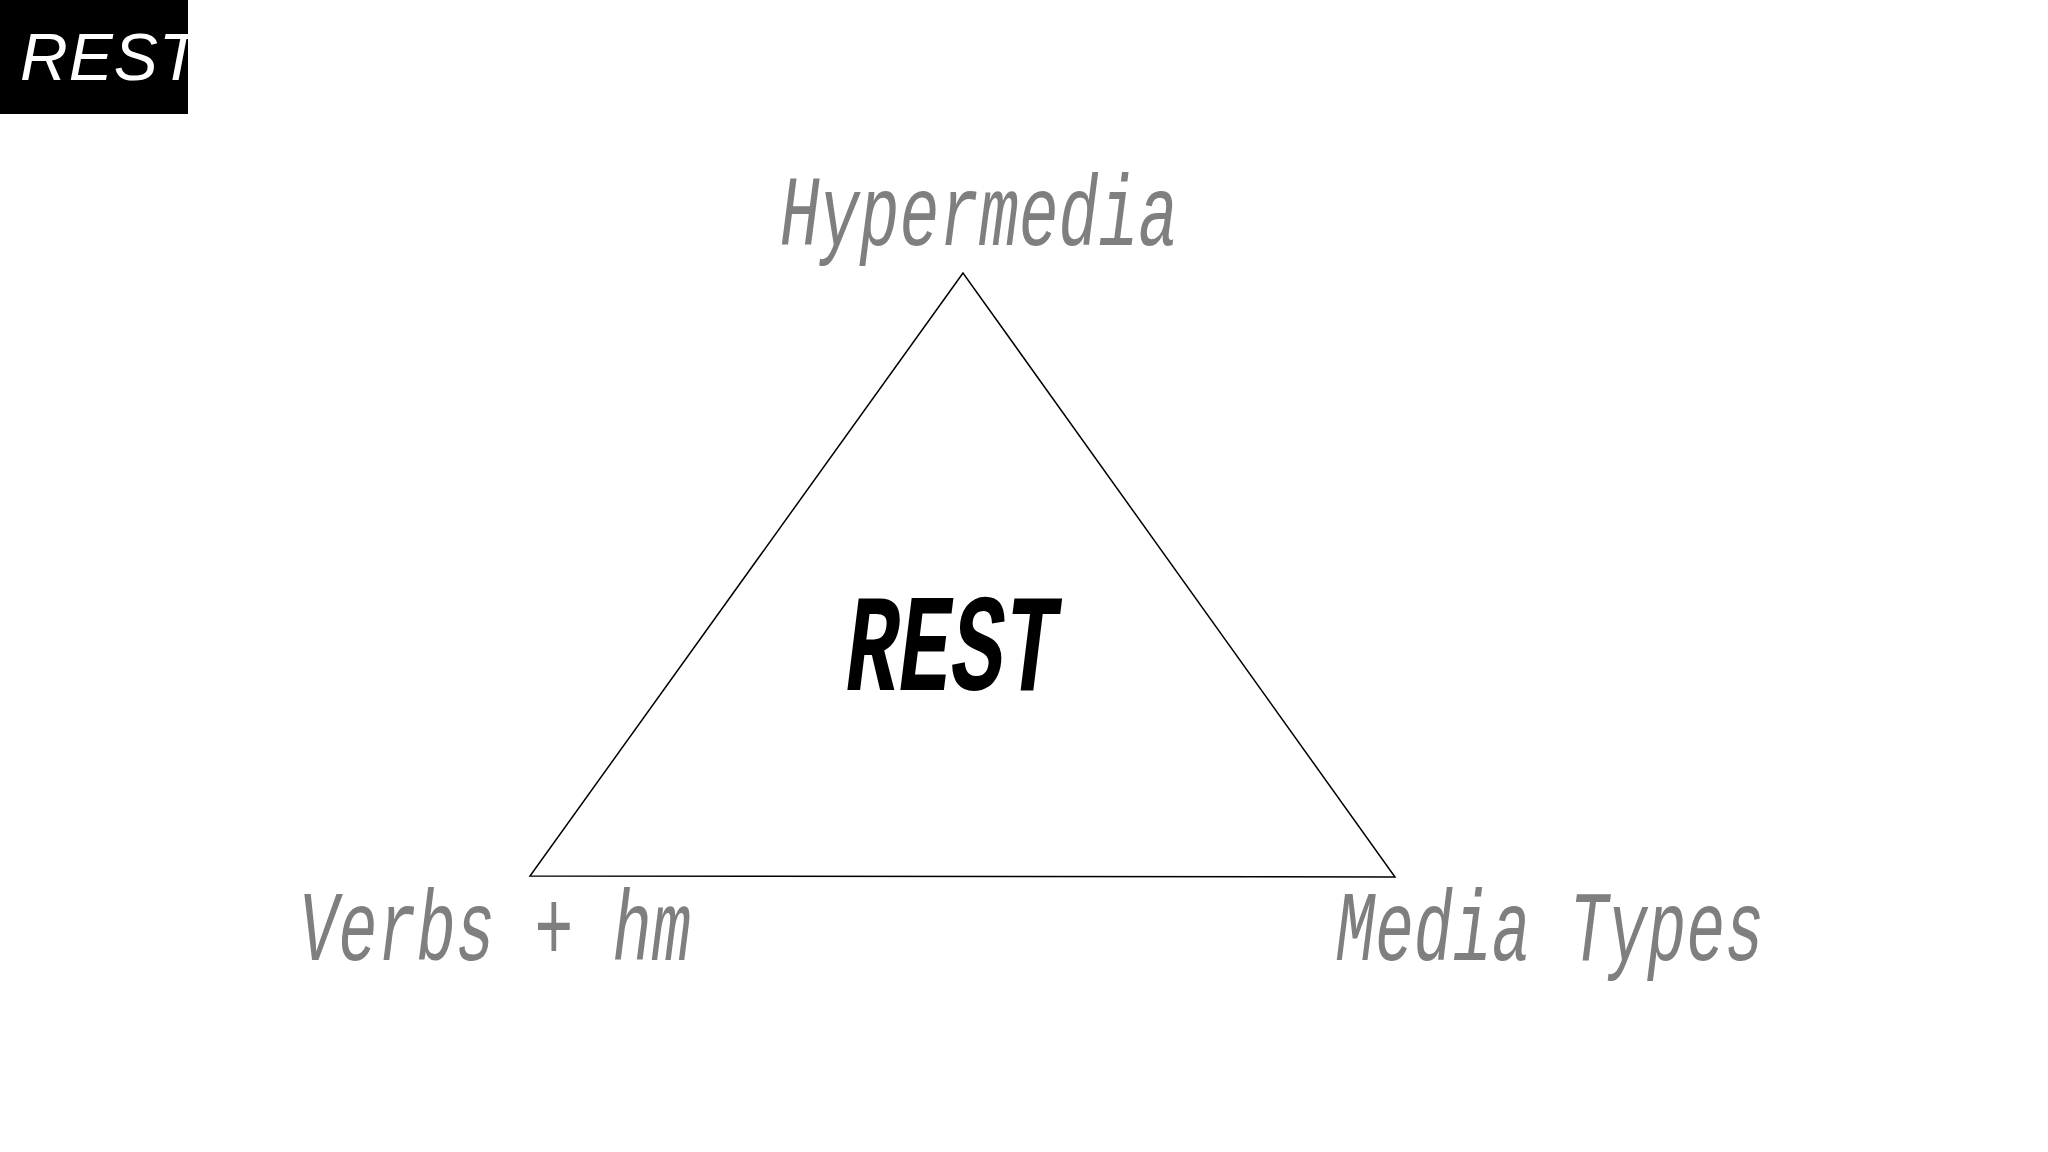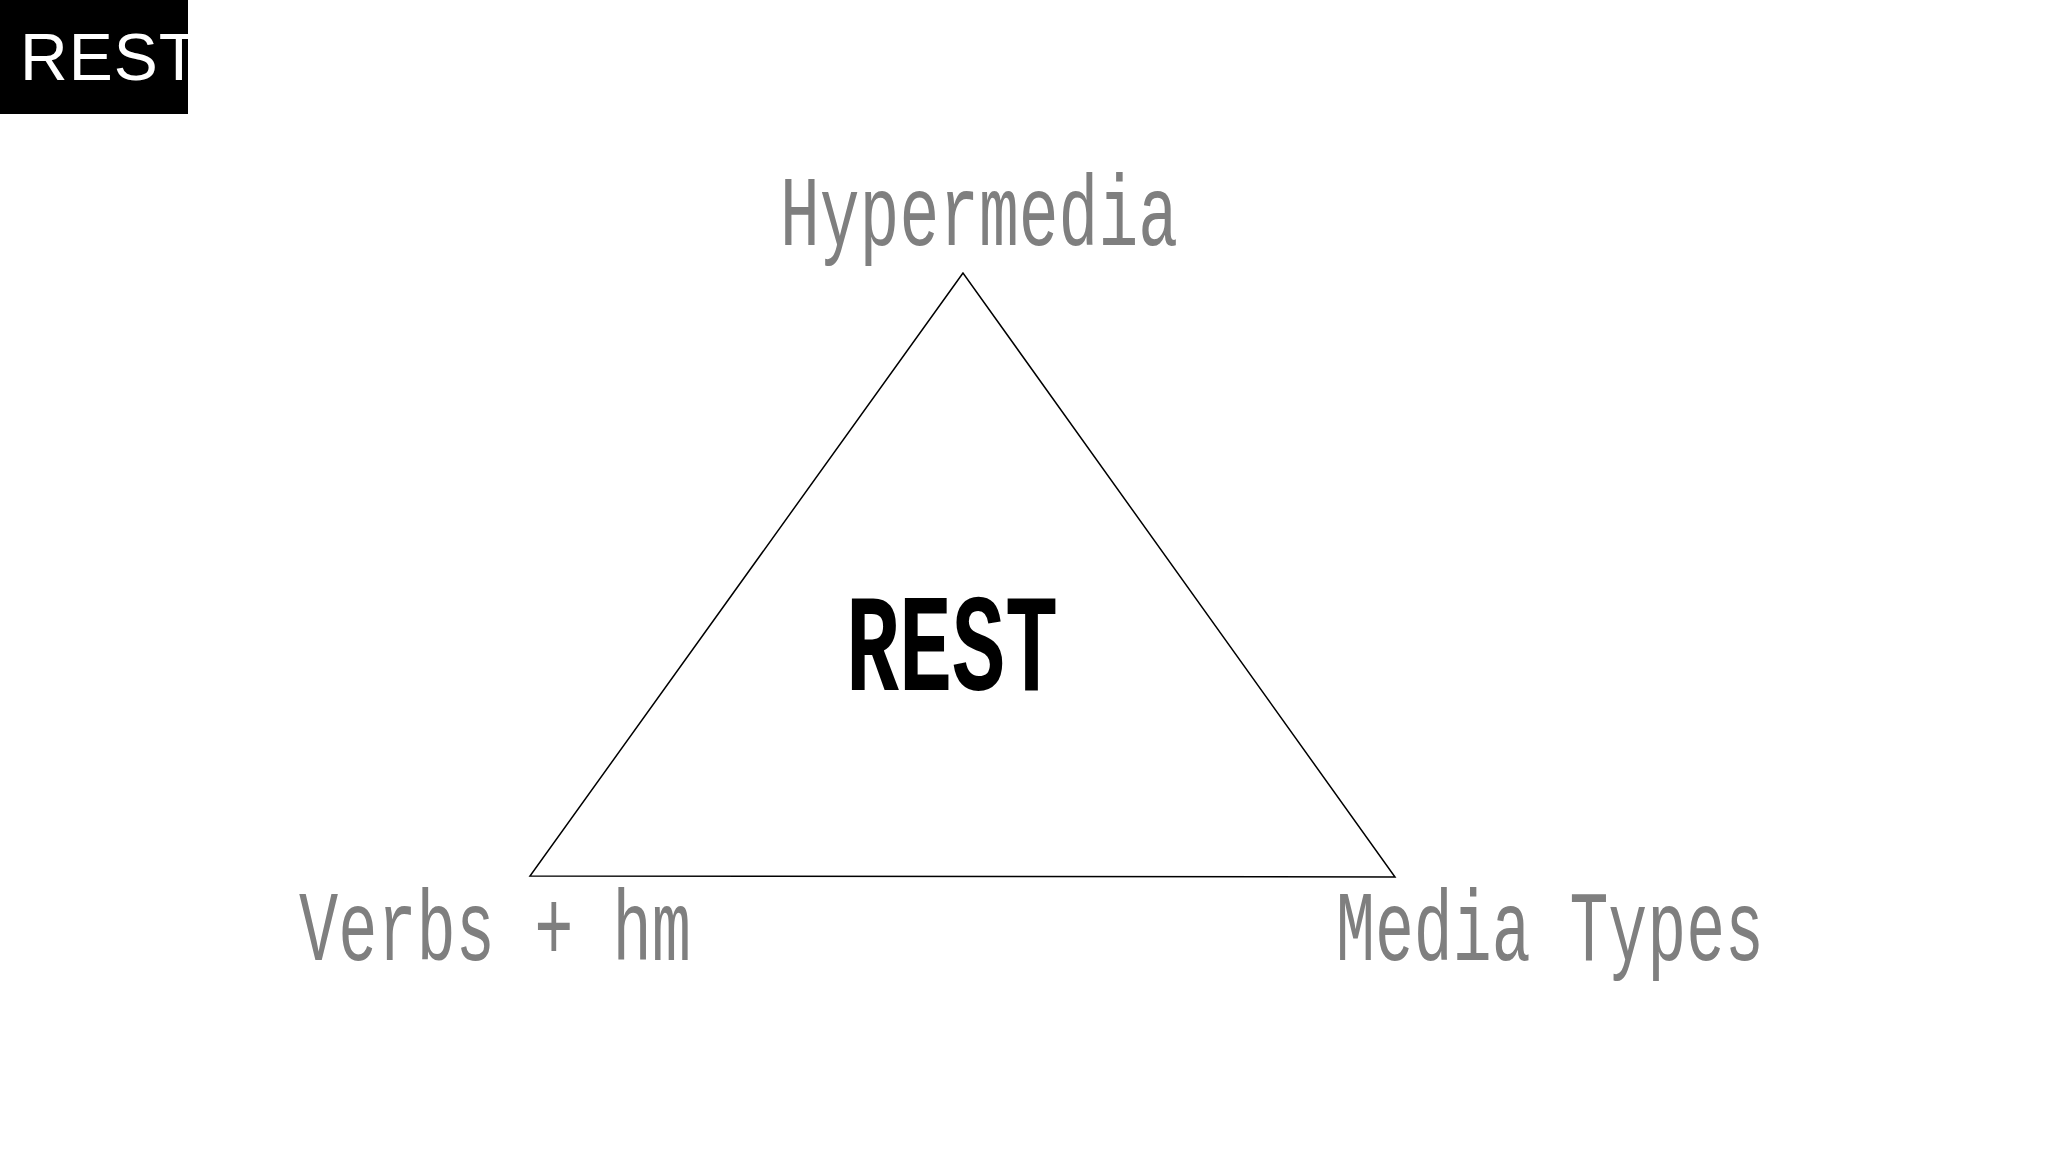--- a/index.html
+++ b/index.html
@@ -6,20 +6,21 @@
     margin: 0;
     padding: 0;
   }
   .slide {
     position: relative;
     width: 2048px;
     height: 1104px;
     background: #ffffff;
     overflow: hidden;
     font-family: "Liberation Sans", sans-serif;
+    font-style: italic;
   }
   .badge {
     position: absolute;
     top: 0;
     left: 0;
     width: 188px;
     height: 114px;
     background: #000000;
     color: #ffffff;
     display: flex;

